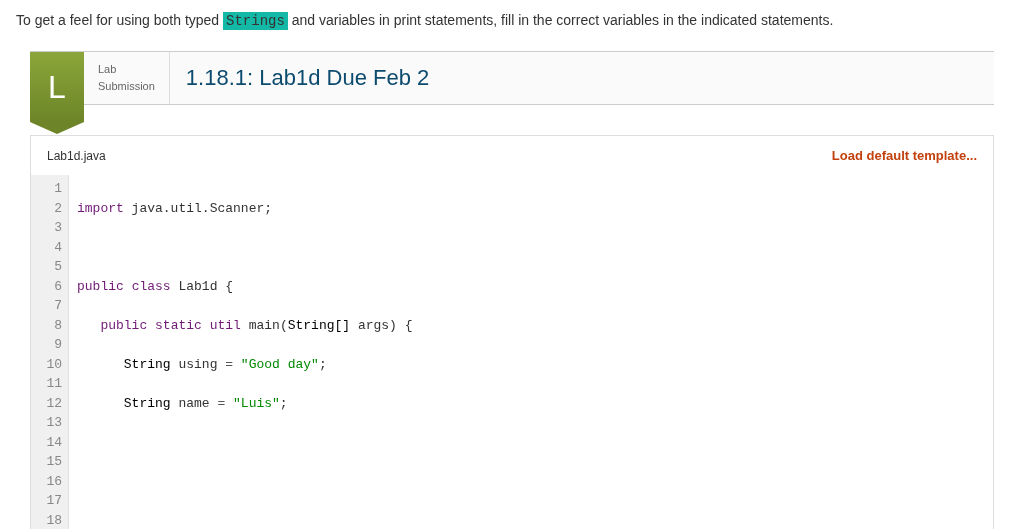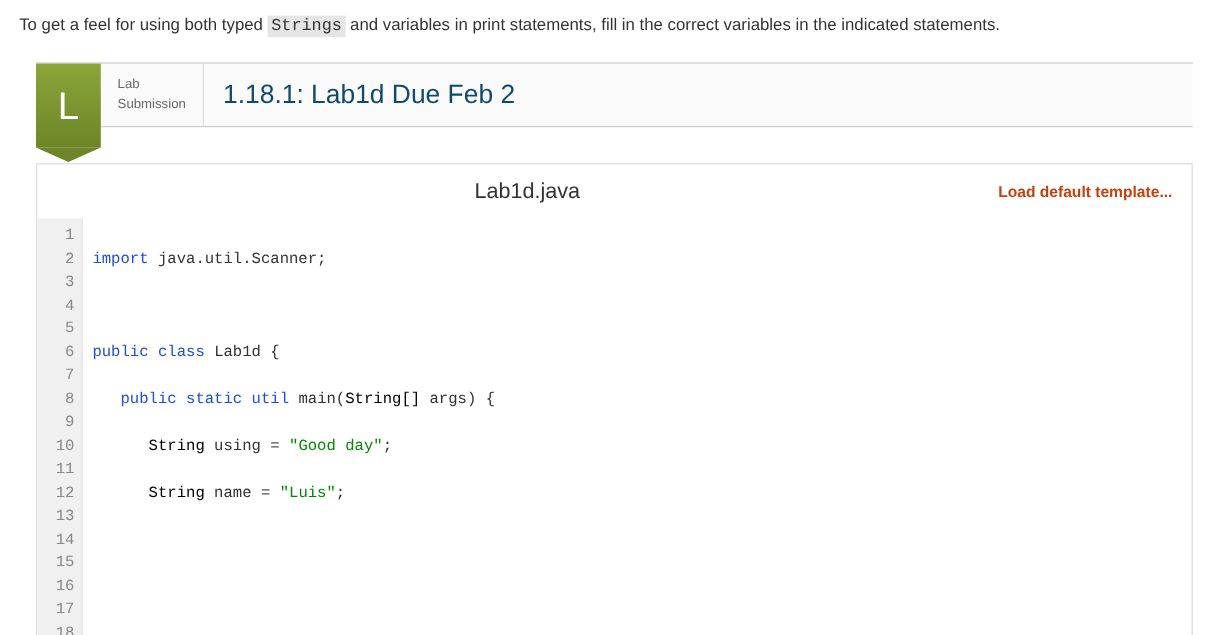--- a/index.html
+++ b/index.html
@@ -5,21 +5,21 @@
     * { margin: 0; padding: 0; box-sizing: border-box; }
     body { font-family: Arial, Helvetica, sans-serif; background: #fff; color: #333; }
     
     .instructions {
       padding: 12px 16px;
       font-size: 14px;
       color: #333;
     }
     .instructions code {
       font-family: 'Courier New', monospace;
-      background: #e5e5e5;
+      background: #14b8a6;
       padding: 1px 3px;
     }
     
     .lab-header {
       display: flex;
       align-items: stretch;
       margin: 10px 30px 0 30px;
       border-top: 1px solid #ccc;
       border-bottom: 1px solid #ccc;
       height: 54px;
@@ -78,22 +78,22 @@
     
     .editor-header {
       display: flex;
       align-items: center;
       padding: 12px 16px;
       position: relative;
     }
     
     .filename {
       flex: 1;
-      text-align: center;
-      font-size: 18px;
+      text-align: left;
+      font-size: 12px;
       color: #333;
     }
     
     .load-template {
       color: #c2410c;
       font-size: 13px;
       cursor: pointer;
       font-weight: bold;
     }
     
@@ -116,21 +116,21 @@
     .gutter div { height: 19.5px; }
     
     .code-lines {
       padding: 4px 8px;
       flex: 1;
       white-space: pre;
       overflow-x: auto;
     }
     .code-lines .line { height: 19.5px; }
     
-    .kw { color: #1d4ed8; }
+    .kw { color: #701a75; }
     .type { color: #000000; }
     .str { color: #008800; }
     .num { color: #666600; }
     .op { color: #555; }
   </style>
 </head>
 <body>
 
 <div class="instructions">
   <span>To get a feel for using both typed </span><code>Strings</code><span> and variables in print statements, fill in the correct variables in the indicated statements.</span>

